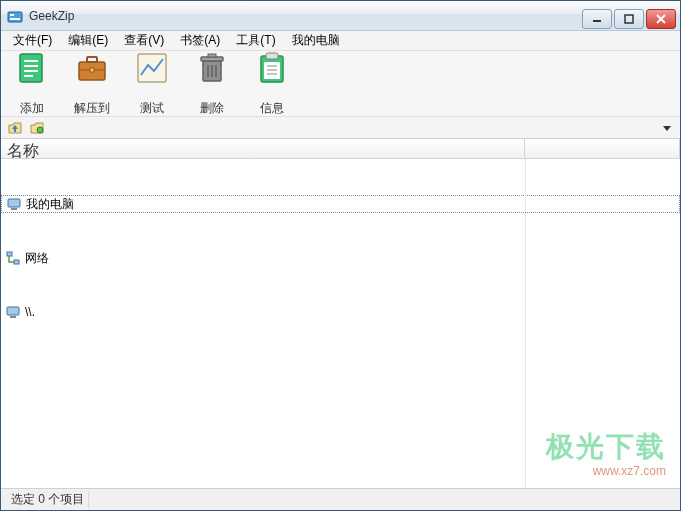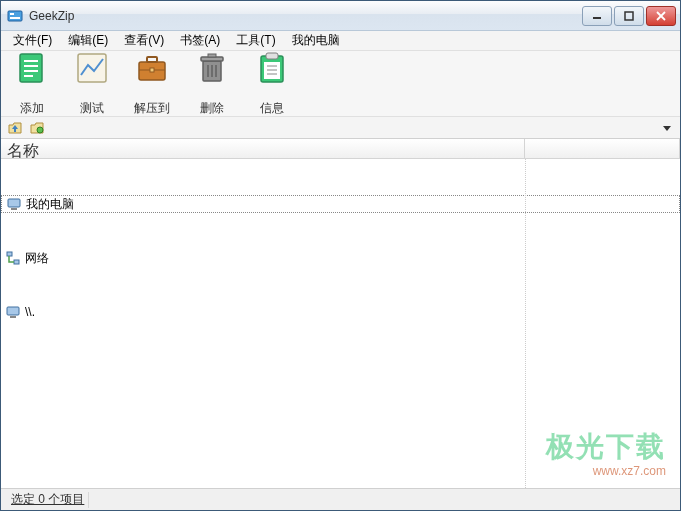--- a/index.html
+++ b/index.html
@@ -1,19 +1,19 @@
 <!DOCTYPE html>
 <html><head>
 <meta charset="utf-8">
 <style>
 * { margin: 0; padding: 0; box-sizing: border-box; }
 body { font-family: "Microsoft YaHei", "SimSun", Tahoma, sans-serif; font-size: 12px; background: #5a7a9a; width: 681px; height: 511px; overflow: hidden; }
 .window { width: 681px; height: 511px; background: #fff; border: 1px solid #3c5a78; display: flex; flex-direction: column; }
 
-.titlebar { height: 30px; background: linear-gradient(to bottom, #fdfdfe, #e8edf3 45%, #d9e3ee 46%, #dce6f1); display: flex; align-items: center; padding: 8px 4px; border-bottom: 1px solid #b8c8d8; }
+.titlebar { height: 30px; background: linear-gradient(to bottom, #fdfdfe, #e8edf3 45%, #d9e3ee 46%, #dce6f1); display: flex; align-items: flex-start; padding: 8px 4px; border-bottom: 1px solid #b8c8d8; }
 .titlebar .app-icon { width: 16px; height: 16px; margin: 0 6px 0 2px; }
 .titlebar .title { flex: 1; color: #333; font-size: 12px; }
 .titlebar .win-controls { display: flex; gap: 2px; }
 .titlebar .wc { width: 30px; height: 20px; border-radius: 3px; border: 1px solid #8aa0b8; background: linear-gradient(to bottom, #f2f6fa, #d0ddea); display: flex; align-items: center; justify-content: center; cursor: pointer; }
 .titlebar .wc.close { background: linear-gradient(to bottom, #e99, #d44033); border-color: #a03028; color: #fff; }
 .titlebar .wc svg { display: block; }
 
 .menubar { height: 20px; background: #f4f4f4; display: flex; align-items: center; padding: 0 4px; border-bottom: 1px solid #e0e0e0; }
 .menubar .mi { padding: 2px 8px; cursor: pointer; color: #000; }
 
@@ -36,21 +36,21 @@
 .row { height: 18px; display: flex; align-items: center; padding: 0 4px; gap: 4px; cursor: pointer; margin-top: 36px; }
 .row.selected { border: 1px dotted #888; background: #fff; }
 .row .ric { width: 16px; height: 16px; display: flex; align-items: center; justify-content: center; }
 .row .rlbl { font-size: 12px; color: #000; }
 .col-divider { position: absolute; top: 0; bottom: 0; left: 524px; width: 0; border-right: 1px dotted #ccc; pointer-events: none; }
 
 .watermark { position: absolute; right: 14px; bottom: 10px; text-align: right; pointer-events: none; opacity: 0.55; }
 .watermark .l1 { font-size: 28px; font-weight: bold; color: #3cc878; letter-spacing: 2px; }
 .watermark .l2 { font-size: 12px; color: #c2410c; margin-top: -2px; }
 
-.statusbar { height: 22px; background: #f0f0f0; border-top: 1px solid #d0d0d0; display: flex; align-items: center; padding: 0 6px; font-size: 12px; color: #333; text-decoration: underline; }
+.statusbar { height: 22px; background: #f0f0f0; border-top: 1px solid #d0d0d0; display: flex; align-items: center; padding: 0 6px; font-size: 12px; color: #333; }
 .statusbar .sc { padding: 0 4px; border-right: 1px solid #d8d8d8; height: 16px; display: flex; align-items: center; }
 </style>
 </head>
 <body>
 
 <div class="window">
 
   <div class="titlebar">
     <span class="app-icon">
       <svg width="16" height="16" viewBox="0 0 16 16">
@@ -98,36 +98,36 @@
             <line x1="9" y1="15" x2="23" y2="15" stroke="#fff" stroke-width="2"></line>
             <line x1="9" y1="20" x2="23" y2="20" stroke="#fff" stroke-width="2"></line>
             <line x1="9" y1="25" x2="18" y2="25" stroke="#fff" stroke-width="2"></line>
           </svg>
       </span>
       <span class="lbl">添加</span>
     </div>
     <div class="tb">
       <span class="ic">
         <svg width="34" height="34" viewBox="0 0 34 34">
-            <rect x="3" y="3" width="28" height="28" rx="2" fill="#f8f4e8" stroke="#b0a880" stroke-width="1.5"></rect>
-            <polyline points="6,24 13,14 19,20 28,8" fill="none" stroke="#5090d0" stroke-width="2"></polyline>
-          </svg>
-      </span>
-      <span class="lbl">测试</span>
-    </div>
-    <div class="tb">
-      <span class="ic">
-        <svg width="34" height="34" viewBox="0 0 34 34">
             <rect x="4" y="11" width="26" height="18" rx="2" fill="#d08030" stroke="#905820" stroke-width="1.5"></rect>
             <rect x="12" y="6" width="10" height="5" rx="1" fill="none" stroke="#905820" stroke-width="2"></rect>
             <line x1="4" y1="19" x2="30" y2="19" stroke="#905820" stroke-width="1"></line>
             <rect x="15" y="17" width="4" height="4" fill="#f0c878" stroke="#905820"></rect>
           </svg>
       </span>
       <span class="lbl">解压到</span>
+    </div>
+    <div class="tb">
+      <span class="ic">
+        <svg width="34" height="34" viewBox="0 0 34 34">
+            <rect x="3" y="3" width="28" height="28" rx="2" fill="#f8f4e8" stroke="#b0a880" stroke-width="1.5"></rect>
+            <polyline points="6,24 13,14 19,20 28,8" fill="none" stroke="#5090d0" stroke-width="2"></polyline>
+          </svg>
+      </span>
+      <span class="lbl">测试</span>
     </div>
     <div class="tb">
       <span class="ic">
         <svg width="34" height="34" viewBox="0 0 34 34">
             <rect x="8" y="10" width="18" height="20" rx="1" fill="#909090" stroke="#606060" stroke-width="1.5"></rect>
             <rect x="6" y="6" width="22" height="4" rx="1" fill="#a0a0a0" stroke="#606060" stroke-width="1.5"></rect>
             <rect x="13" y="3" width="8" height="3" fill="#a0a0a0" stroke="#606060"></rect>
             <line x1="13" y1="14" x2="13" y2="26" stroke="#606060" stroke-width="1.5"></line>
             <line x1="17" y1="14" x2="17" y2="26" stroke="#606060" stroke-width="1.5"></line>
             <line x1="21" y1="14" x2="21" y2="26" stroke="#606060" stroke-width="1.5"></line>

